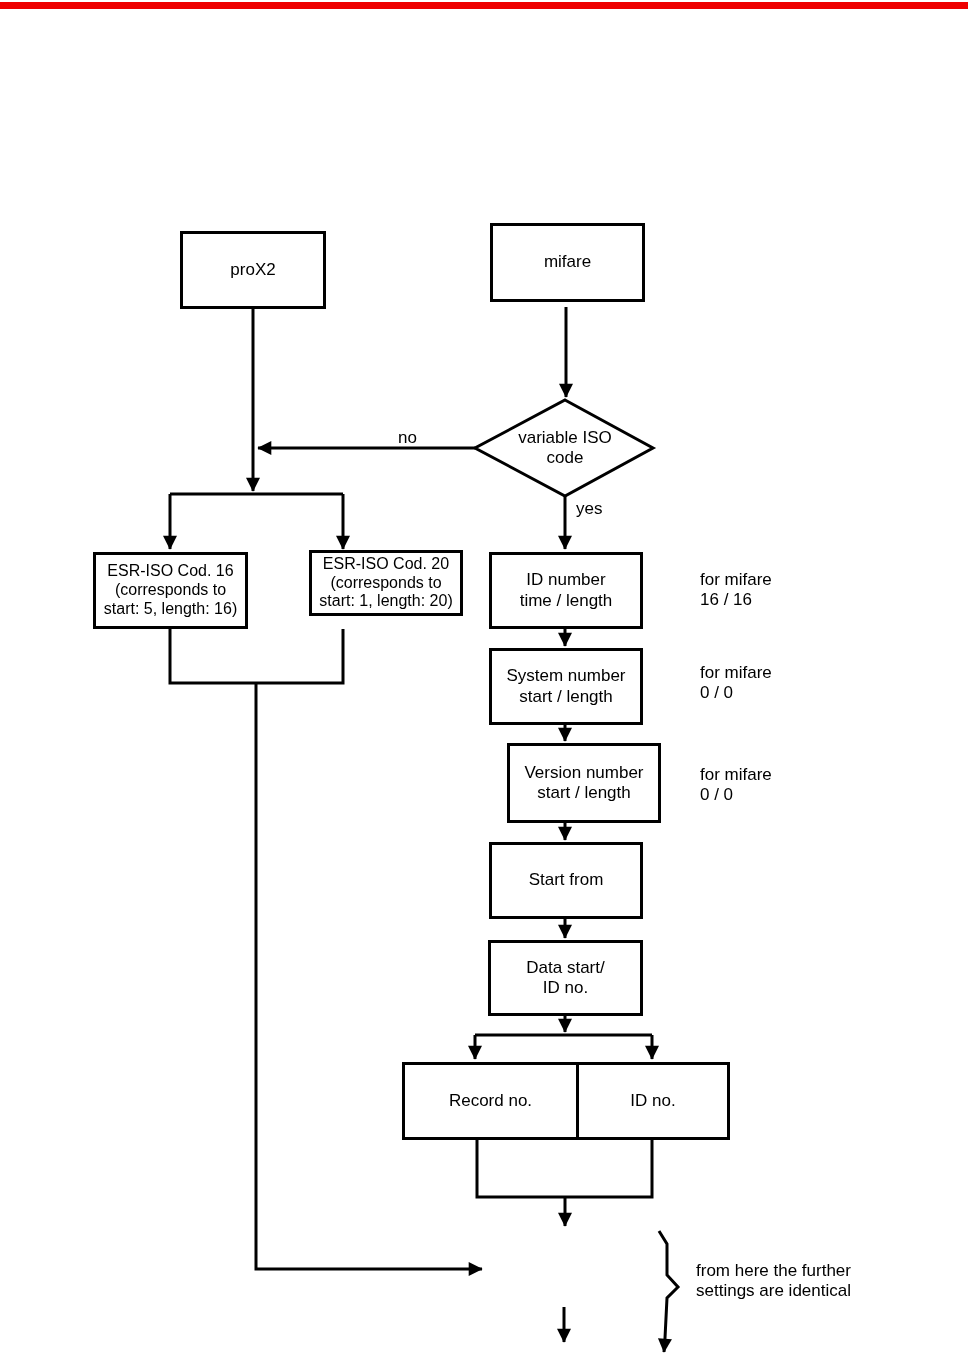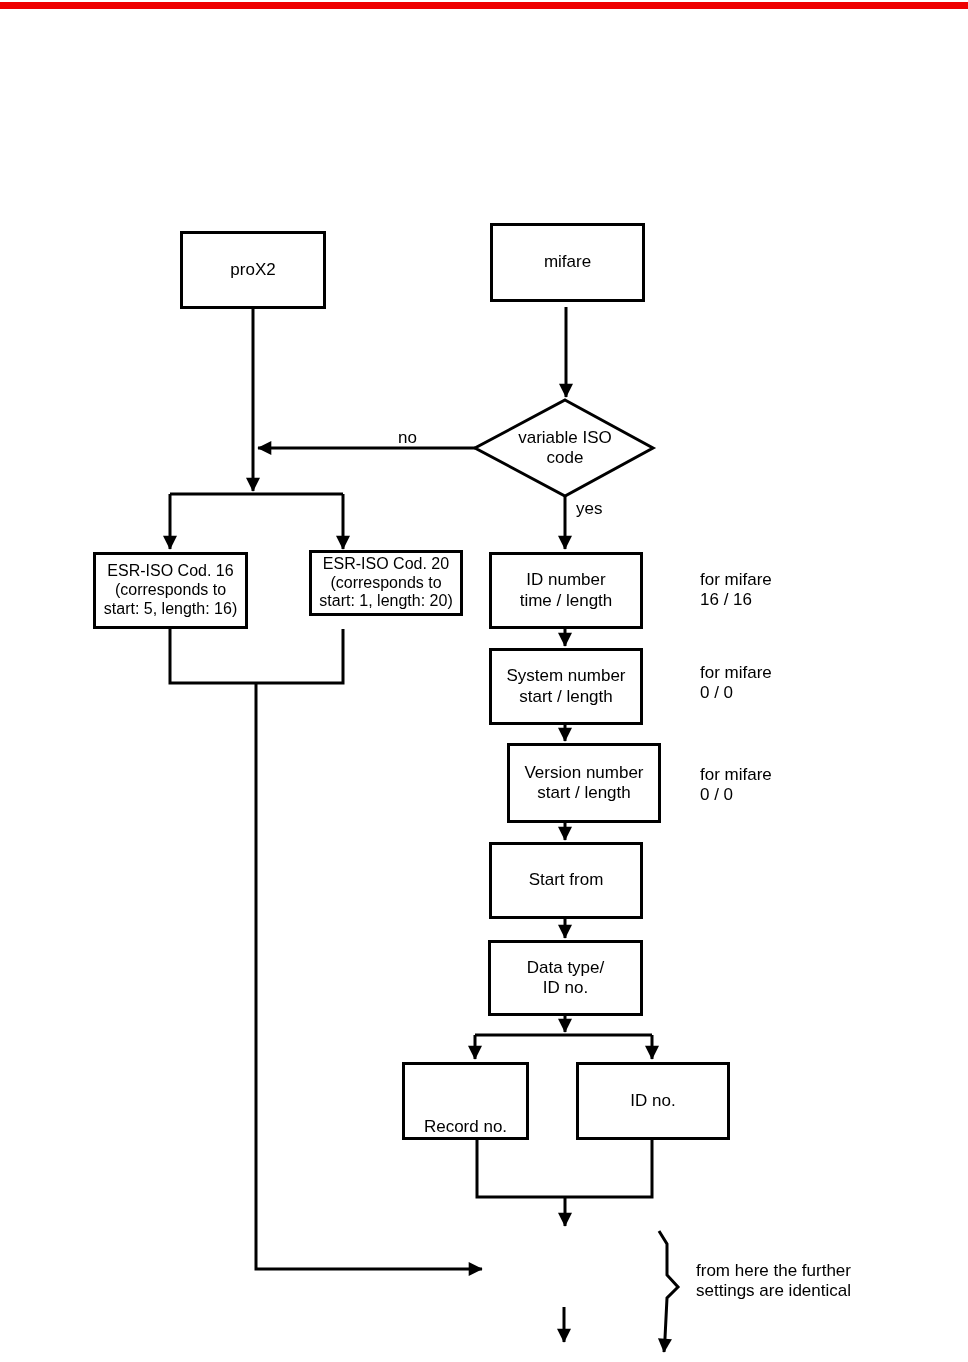--- a/index.html
+++ b/index.html
@@ -154,25 +154,25 @@
   <div class="node" style="left:489px; top:743px; width:154px; height:80px;margin-left:18px;">
     <span>Version number
 start / length</span>
   </div>
 
   <div class="node" style="left:489px; top:842px; width:154px; height:77px;">
     <span>Start from</span>
   </div>
 
   <div class="node" style="left:488px; top:940px; width:155px; height:76px;">
-    <span>Data type/
+    <span>Data start/
 ID no.</span>
   </div>
 
-  <div class="node" style="left:402px; top:1062px; width:127px; height:78px;align-items:flex-end;">
+  <div class="node" style="left:402px; top:1062px; width:177px; height:78px;">
     <span>Record no.</span>
   </div>
 
   <div class="node" style="left:576px; top:1062px; width:154px; height:78px;">
     <span>ID no.</span>
   </div>
 
 
   <div class="lbl right" style="left:398px; top:428px; width:42px;">no</div>
 

